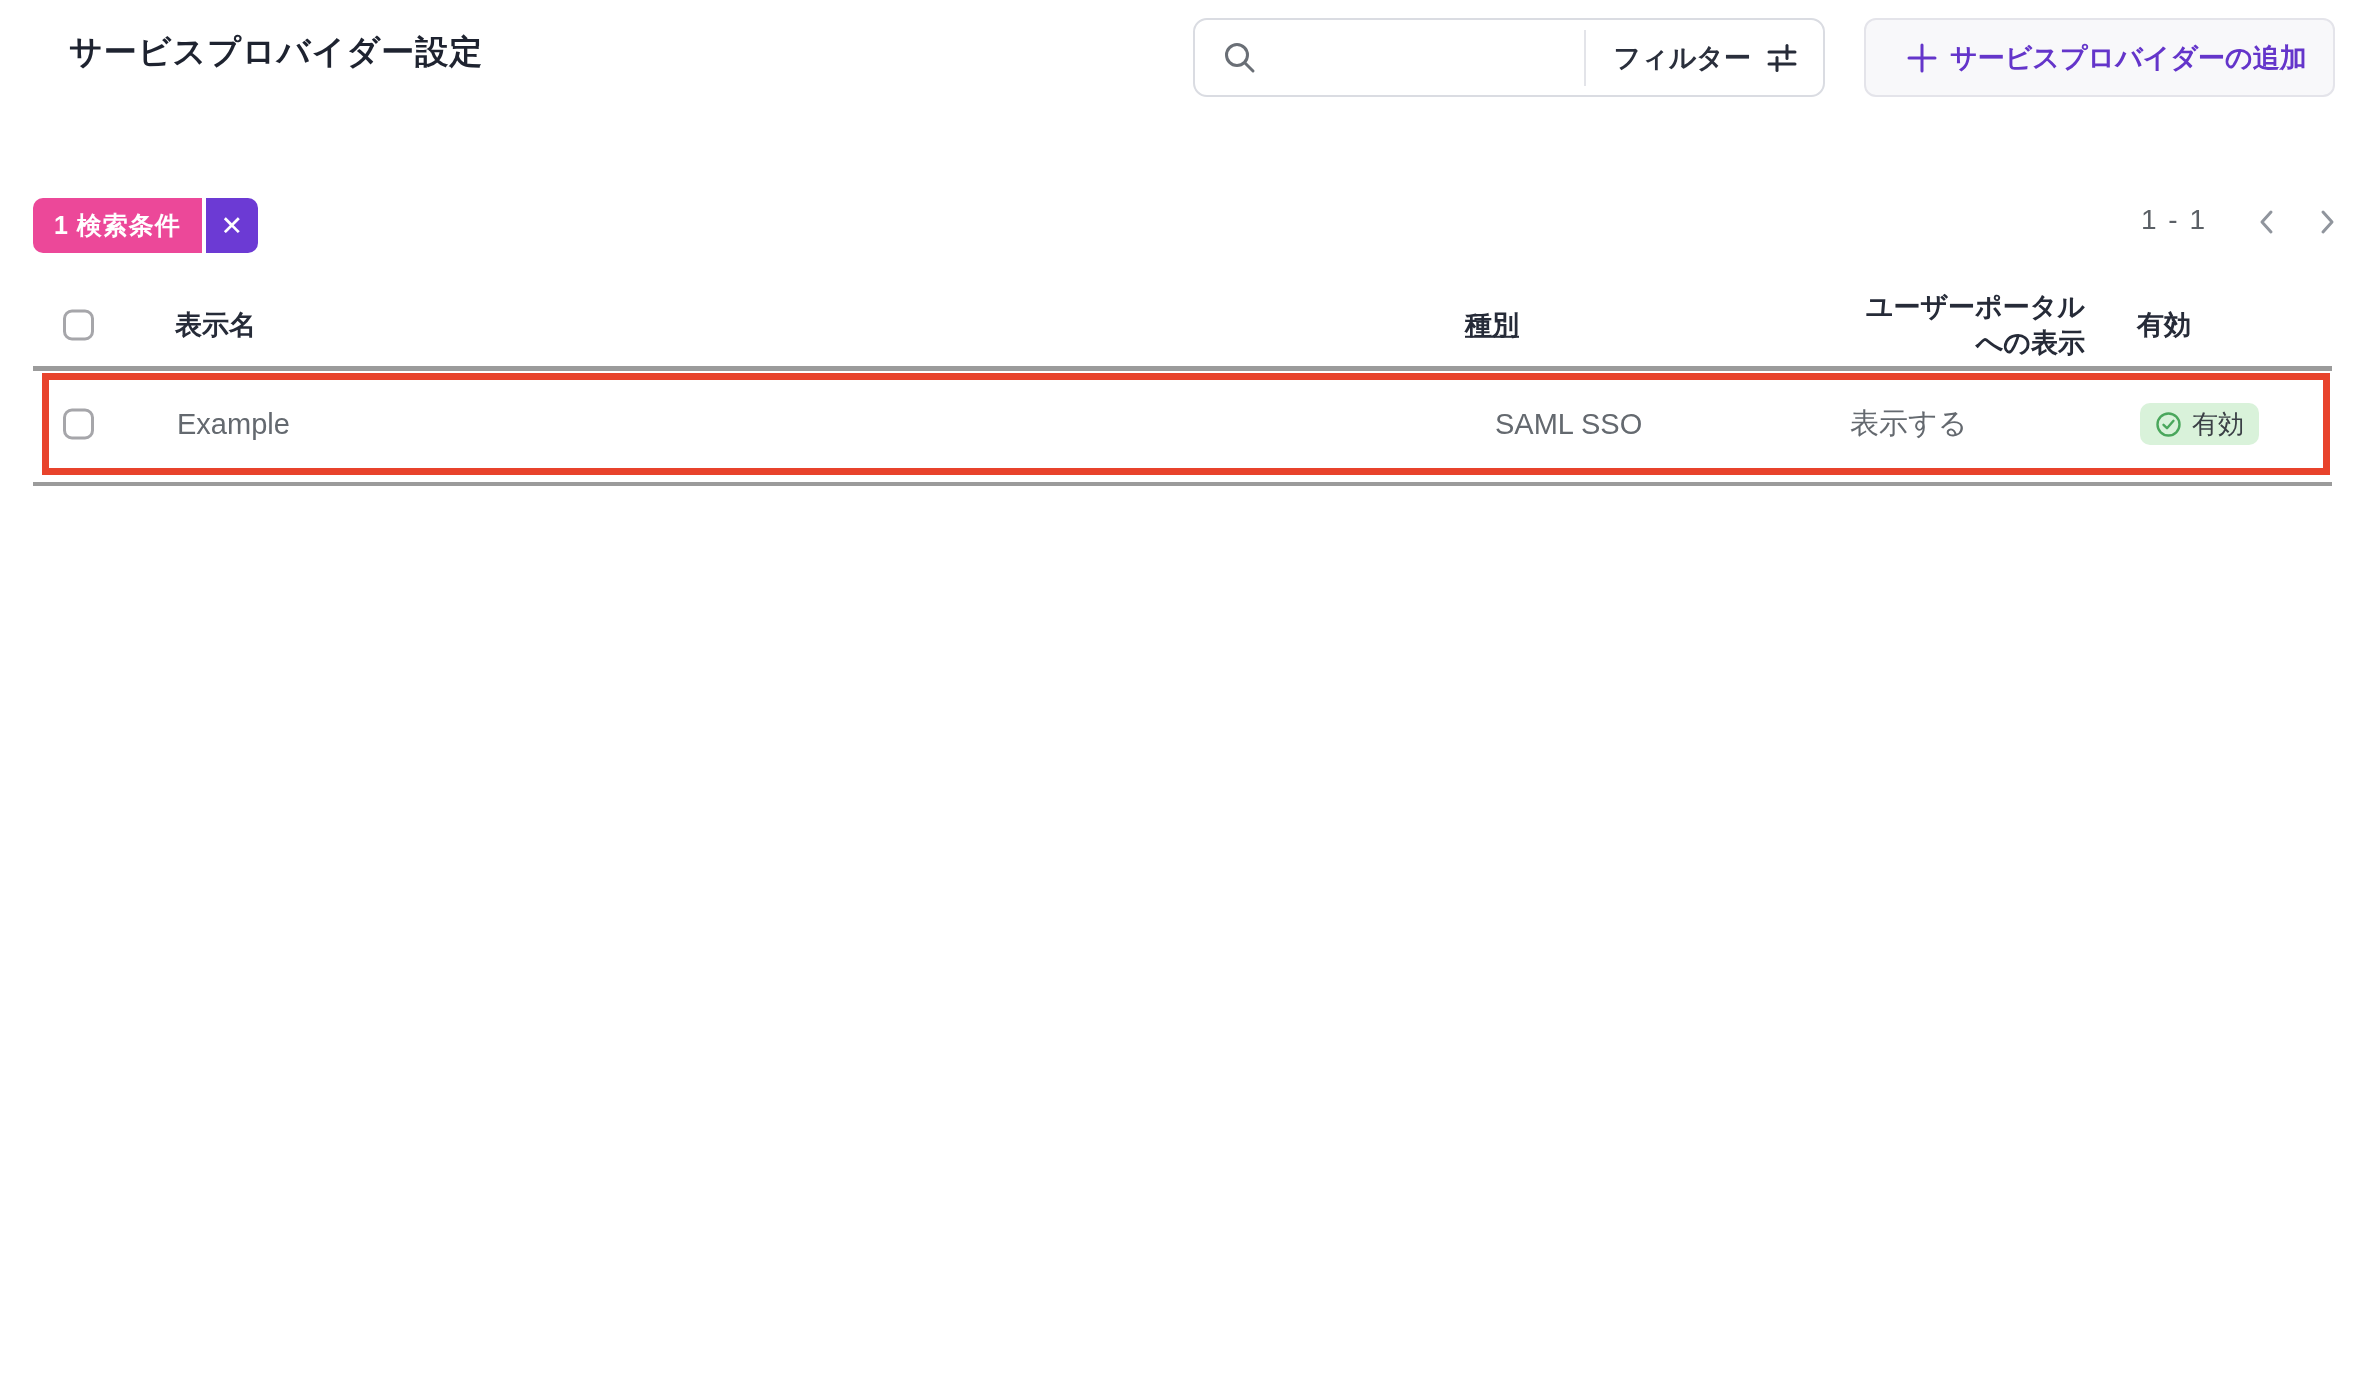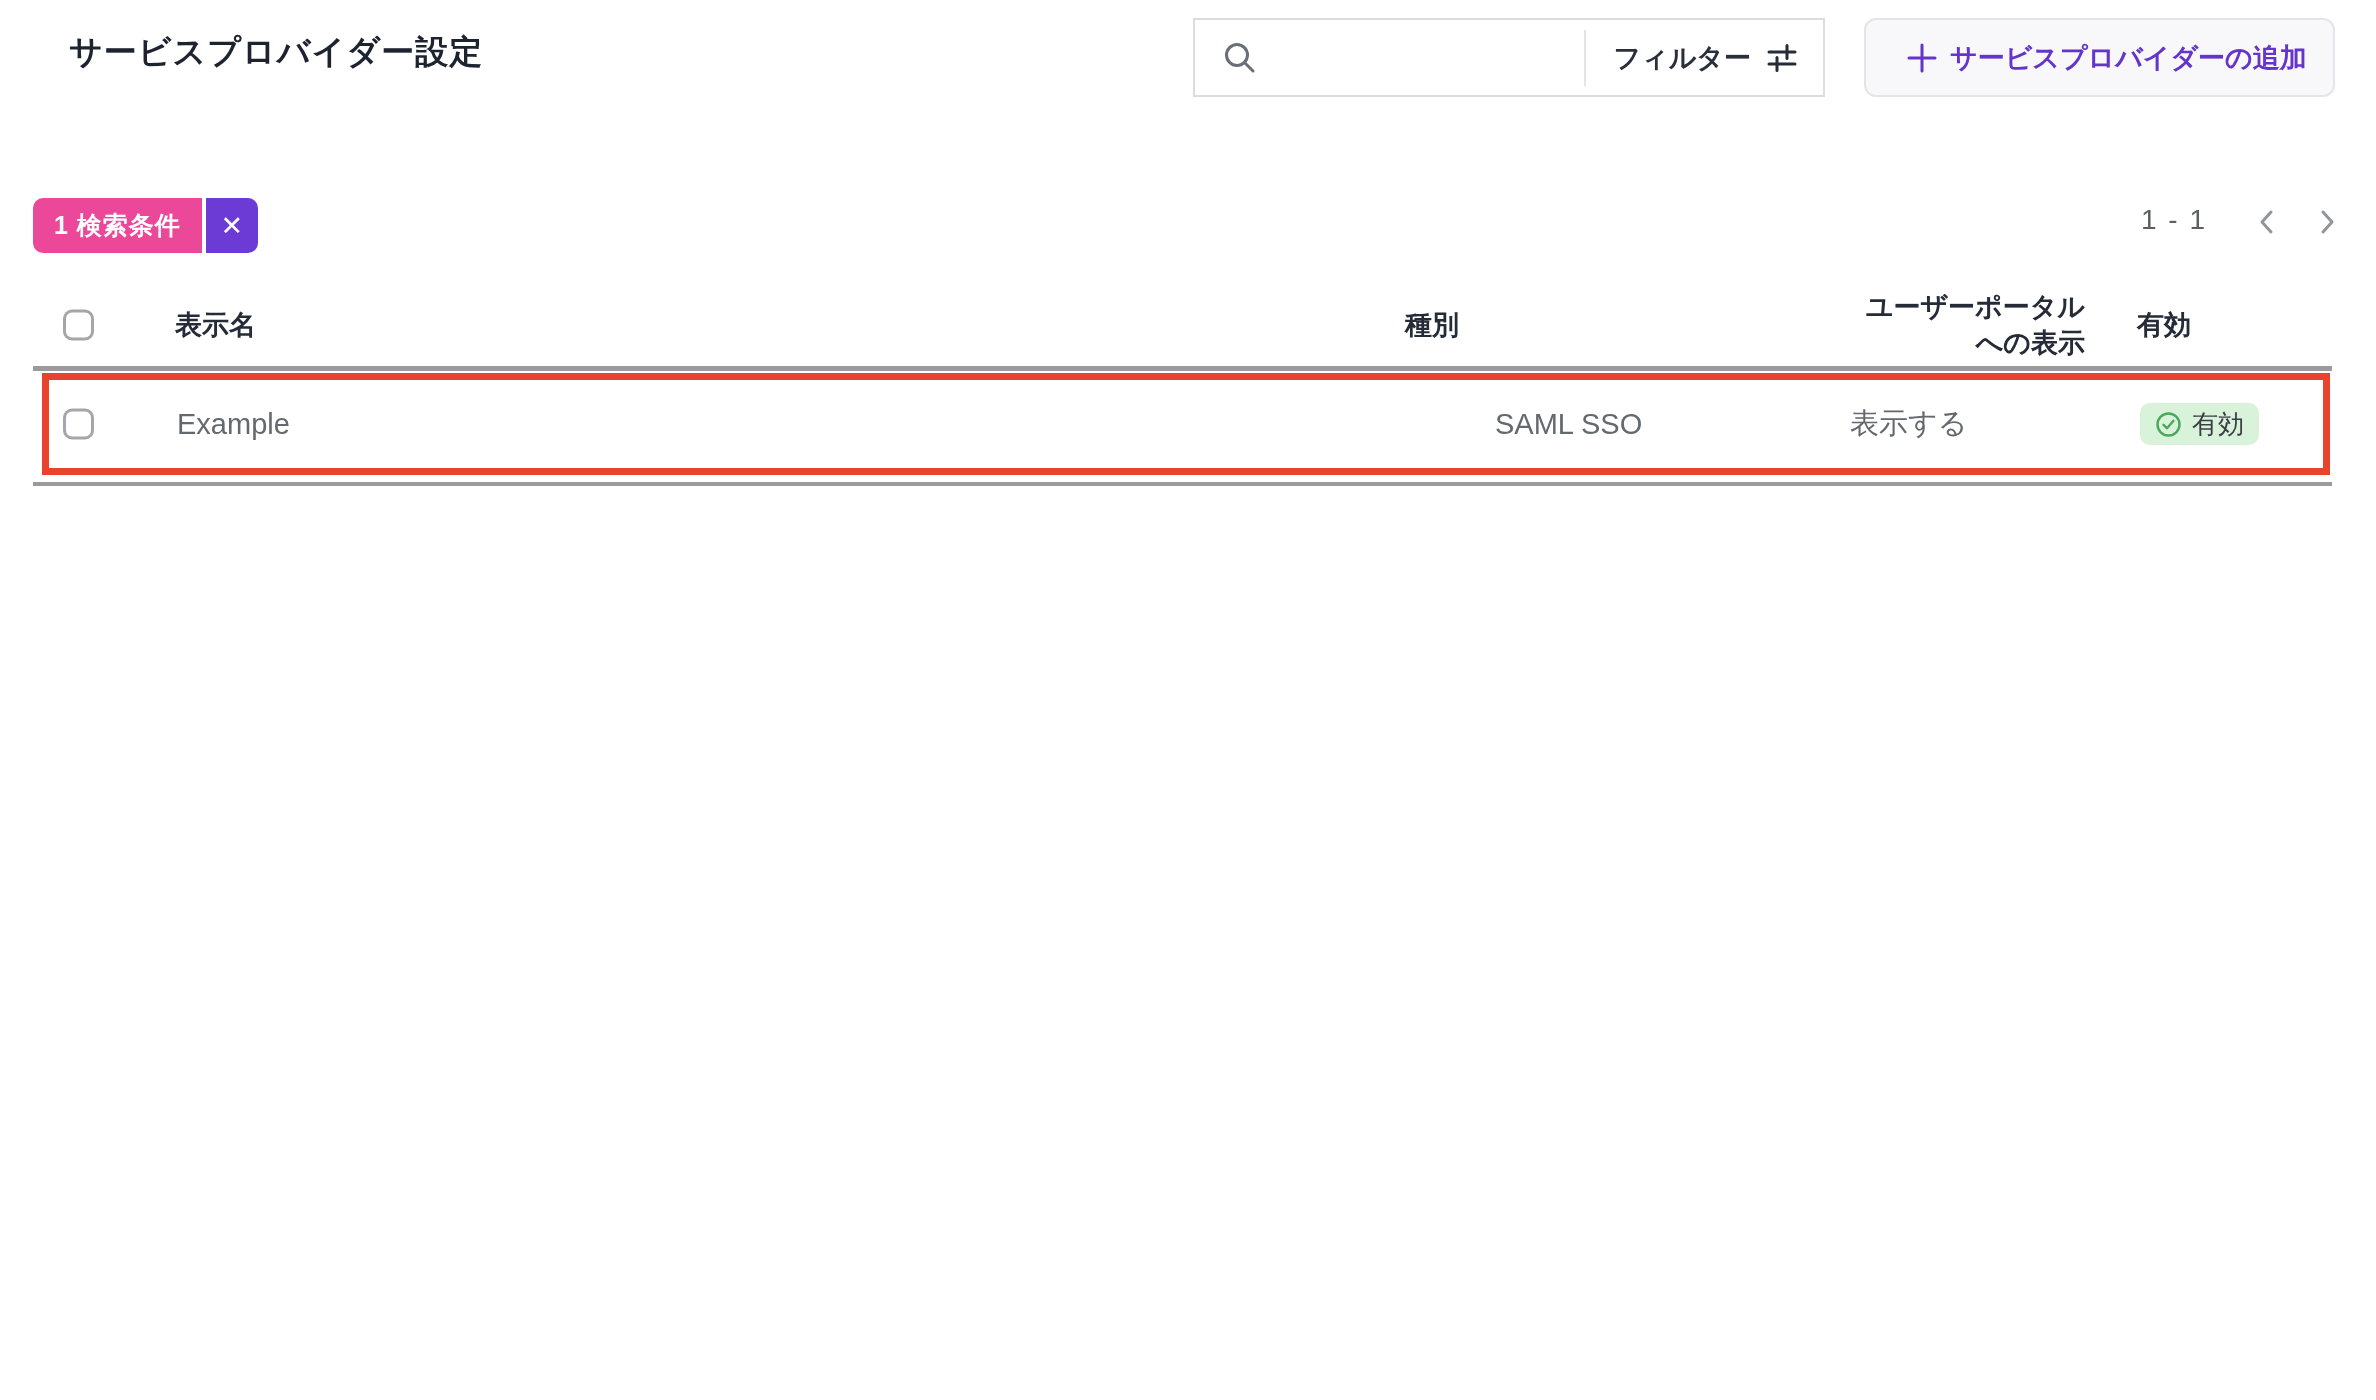--- a/index.html
+++ b/index.html
@@ -5,21 +5,21 @@
   * { margin:0; padding:0; box-sizing:border-box; }
   html,body { width:2376px; height:1400px; background:#ffffff;
     font-family:"Liberation Sans","DejaVu Sans",sans-serif; color:#262b38; }
   body { position:relative; overflow:hidden; }
 
   .page-title { position:absolute; left:33px; top:30px; font-size:33px;
     font-weight:800; letter-spacing:1px; color:#1e2330;margin-left:36px; }
 
   
   .search-box { position:absolute; left:1193px; top:18px; width:632px; height:79px;
-    background:#fff; border:2px solid #dadce2; border-radius:0;
+    background:#fff; border:2px solid #dadce2; border-radius:14px;
     display:flex; align-items:center; }
   .search-icon-wrap { margin-left:26px; display:flex; align-items:center; }
   .search-input { flex:1; min-width:0; height:100%; border:none; outline:none;
     background:transparent; font-size:28px; padding:0 16px; color:#2a2f3c;
     font-family:inherit; }
   .search-divider { width:2px; height:56px; background:#e3e4e9; flex:none; }
   .filter-button { height:100%; flex:none; display:flex; align-items:center;
     gap:15px; padding:0 25px 0 27px; cursor:pointer; background:transparent;
     border:none; font-family:inherit; font-size:27px; font-weight:600; color:#2a2f3c; }
 
@@ -49,21 +49,21 @@
     display:flex; align-items:center; justify-content:center; cursor:pointer; }
   .pager-prev { margin-left:42px; }
   .pager-next { margin-left:24px; }
 
   
   .sp-table { position:absolute; left:33px; top:283px; width:2299px;text-align:right; }
   .thead { position:relative; height:88px; border-bottom:5px solid #9b9b9b; }
   .th { position:absolute; top:50%; transform:translateY(-50%);
     font-size:27px; font-weight:700; color:#262b38; line-height:1.35; }
   .th-name   { left:142px; }
-  .th-type   { left:1372px; }
+  .th-type   { left:1432px;text-decoration:underline; }
   .th-portal { left:1817px; width:235px; }
   .th-enabled{ left:2104px; }
 
   .checkbox { position:absolute; top:50%; transform:translateY(-50%); left:30px;
     width:31px; height:31px; background:#fff; border:3px solid #a6a6aa;
     border-radius:9px; cursor:pointer; }
 
   .trow { position:relative; margin-top:2px; height:102px; cursor:pointer; }
   .row-highlight { position:absolute; left:9px; right:2px; top:0; bottom:0;
     border:7px solid #e8432c; pointer-events:none; }

